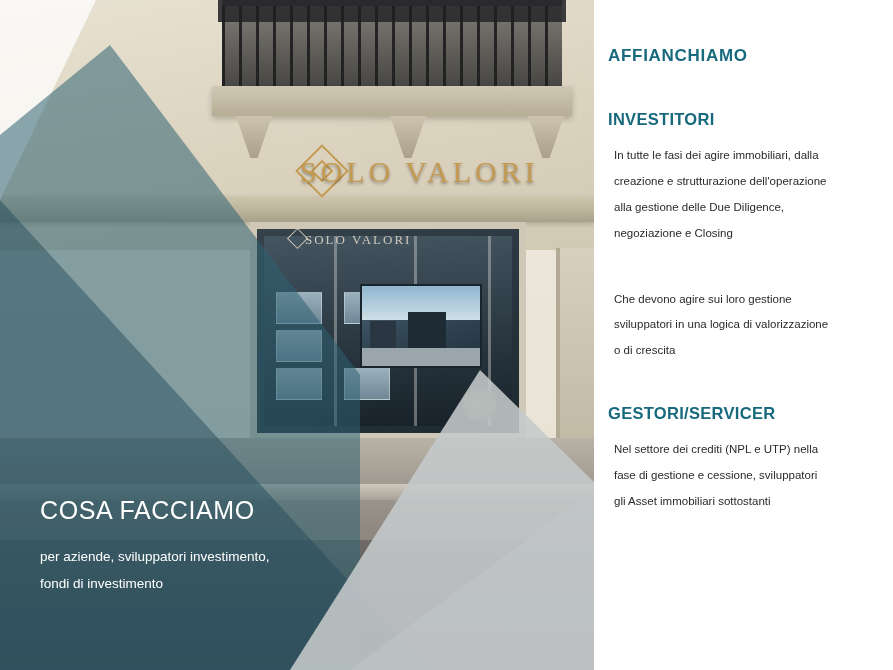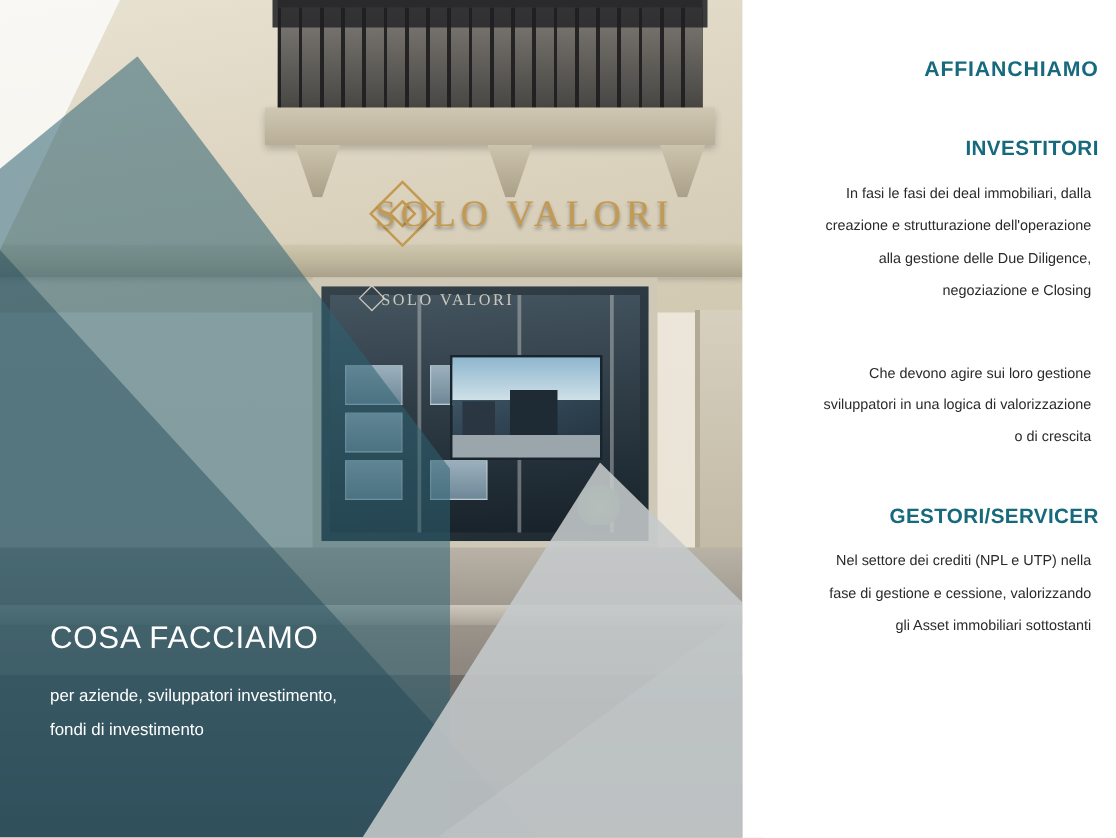--- a/index.html
+++ b/index.html
@@ -230,21 +230,21 @@
     margin: 0;
   }
 
   
   .right-panel {
     position: relative;
     width: 299px;
     height: 670px;
     background: #ffffff;
     padding: 0;
-    text-align: right;
+    text-align: left;
     color: #1f6b7a;
   }
   .r-inner {
     padding: 46px 14px 0 14px;
   }
   .heading-top {
     font-size: 17px;
     font-weight: bold;
     letter-spacing: 0.7px;
     color: #17697d;
@@ -329,38 +329,38 @@
       <p class="left-sub">fondi di investimento</p>
     </div>
   </div>
 
   <div class="right-panel">
     <div class="r-inner">
       <div class="heading-top">AFFIANCHIAMO</div>
 
       <div class="section">
         <h3>INVESTITORI</h3>
-        <p>In fasi le fasi dei deal immobiliari, dalla</p>
+        <p>In tutte le fasi dei agire immobiliari, dalla</p>
         <p>creazione e strutturazione dell'operazione</p>
         <p>alla gestione delle Due Diligence,</p>
         <p>negoziazione e Closing</p>
       </div>
 
       <div class="gap-lg"></div>
 
       <div class="section">
         <p>Che devono agire sui loro gestione</p>
         <p>sviluppatori in una logica di valorizzazione</p>
         <p>o di crescita</p>
       </div>
 
       <div class="gap-lg"></div>
 
       <div class="section">
         <h3>GESTORI/SERVICER</h3>
         <p>Nel settore dei crediti (NPL e UTP) nella</p>
-        <p>fase di gestione e cessione, valorizzando</p>
+        <p>fase di gestione e cessione, sviluppatori</p>
         <p>gli Asset immobiliari sottostanti</p>
       </div>
     </div>
   </div>
 
 </div>
 
 </body></html>

